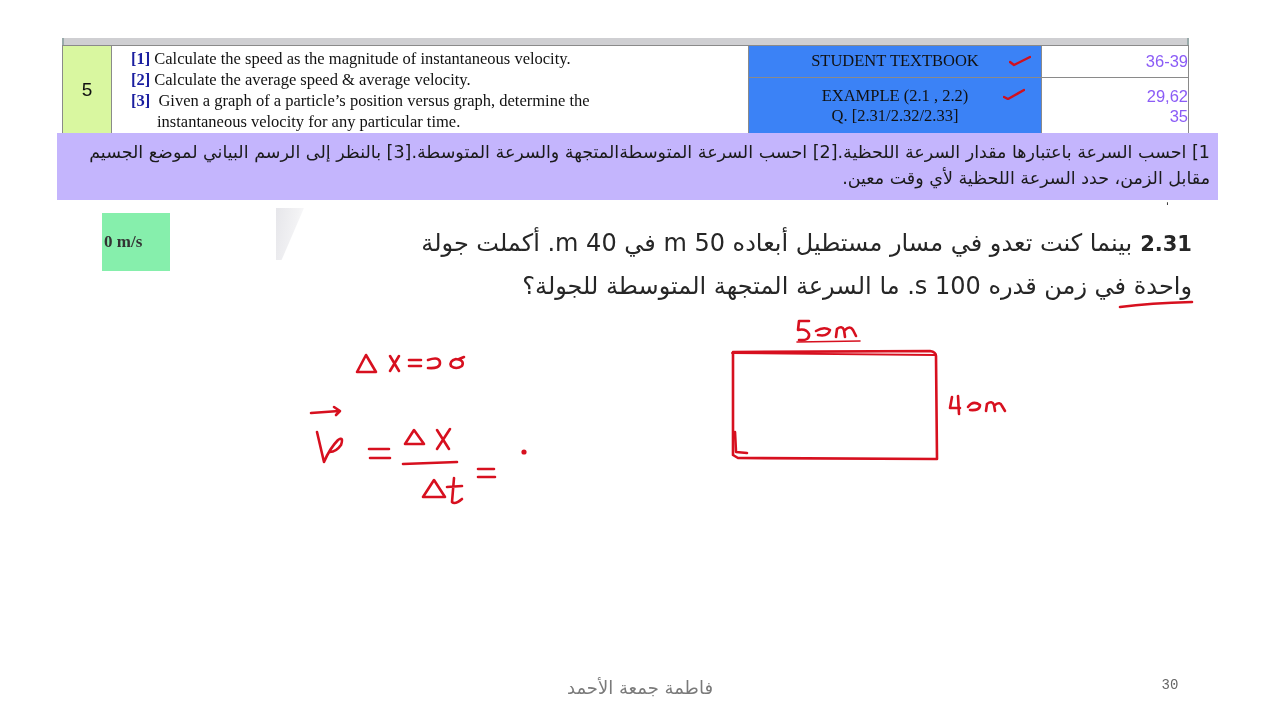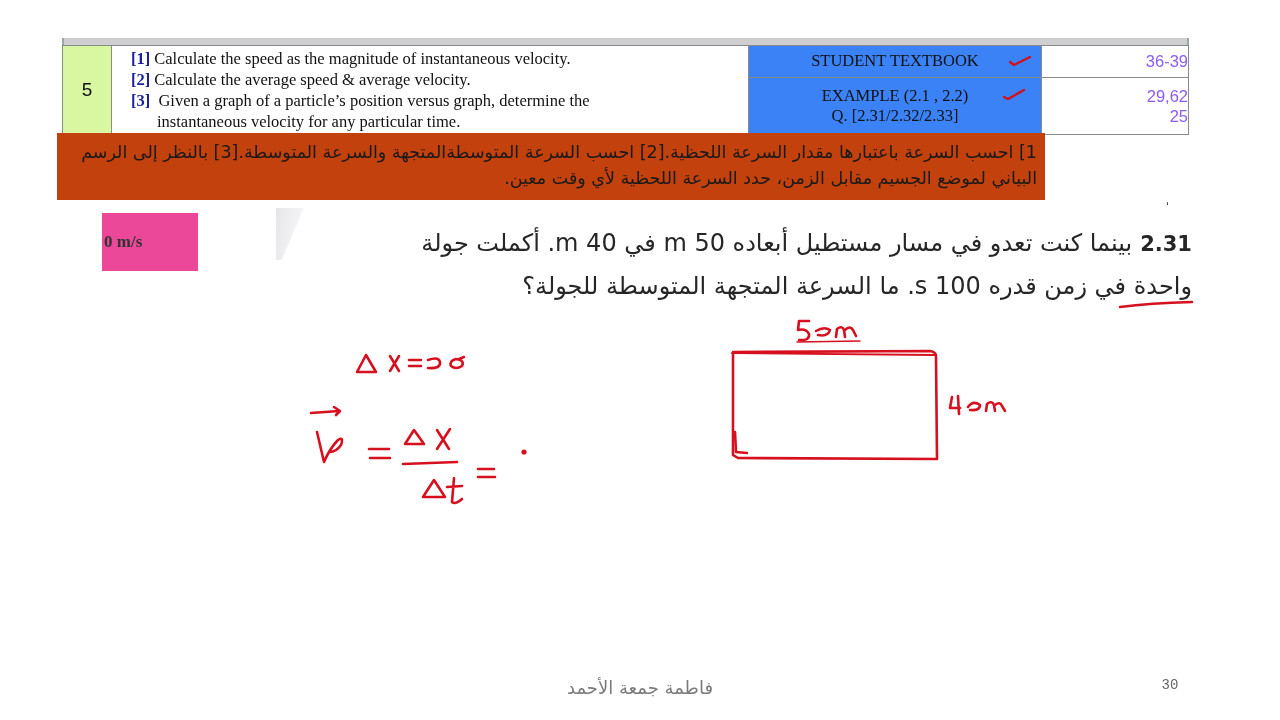--- a/index.html
+++ b/index.html
@@ -33,31 +33,31 @@
     .cell-ref { width: 293px; text-align: center; font-size: 16.5px; color: #111; position: relative; background: #3b82f6; line-height: 20px; }
     .cell-page { text-align: right; font-family: "Liberation Sans", sans-serif; font-size: 16.5px; color: #8b5cf6; line-height: 20px; background: #fff; }
     .row1 td { height: 31px; margin-top: 11px; }
     .row2 td { height: 56px; }
     .check {
       position: absolute; width: 22px; height: 12px;
     }
 
     
     .ar-band {
-      position: absolute; left: 57px; top: 133px; width: 988px; height: 67px;
-      background: #c2410c;
+      position: absolute; left: 57px; top: 133px; width: 1161px; height: 67px;
+      background: #c4b5fd;
       direction: rtl; 
       font-family: "DejaVu Sans", sans-serif; font-size: 17.5px; line-height: 26px;
       color: #1a1a1a; padding: 6px 8px 0 10px;
     }
 
     
     .answer-box {
-      position: absolute; left: 102px; top: 213px; width: 96px; height: 58px;
-      background: #ec4899;
+      position: absolute; left: 102px; top: 213px; width: 68px; height: 58px;
+      background: #86efac;
       font-family: "Liberation Serif", serif; font-weight: bold; font-size: 17px; color: #333;
       display: flex; align-items: center; padding-left: 2px;
     }
     .shadow-wedge {
       position: absolute; left: 276px; top: 208px; width: 28px; height: 52px;
       background: linear-gradient(100deg, #e6e6ea 0%, #f2f2f4 60%, rgba(255,255,255,0) 100%);
       clip-path: polygon(0 0, 100% 0, 20% 100%, 0 100%);
     }
 
     
@@ -110,21 +110,21 @@
     <tr class="row2">
       <td class="cell-ref">
         <div>EXAMPLE (2.1 , 2.2)</div>
         <div>Q. [2.31/2.32/2.33]</div>
         <svg class="check" style="right:16px; top:10px;" viewBox="0 0 22 12">
           <path d="M1 9 L5 11 L21 2" fill="none" stroke="#d0101e" stroke-width="2.4" stroke-linecap="round" stroke-linejoin="round"></path>
         </svg>
       </td>
       <td class="cell-page">
         <div>29,62</div>
-        <div>25</div>
+        <div>35</div>
       </td>
     </tr>
   </tbody>
     </table>
 
   <div class="ar-band">1] احسب السرعة باعتبارها مقدار السرعة اللحظية.[2] احسب السرعة المتوسطةالمتجهة والسرعة المتوسطة.[3] بالنظر إلى الرسم البياني لموضع الجسيم مقابل الزمن، حدد السرعة اللحظية لأي وقت معين.</div>
 
   <div class="answer-box">0 m/s</div>
   <div class="shadow-wedge"></div>
 

